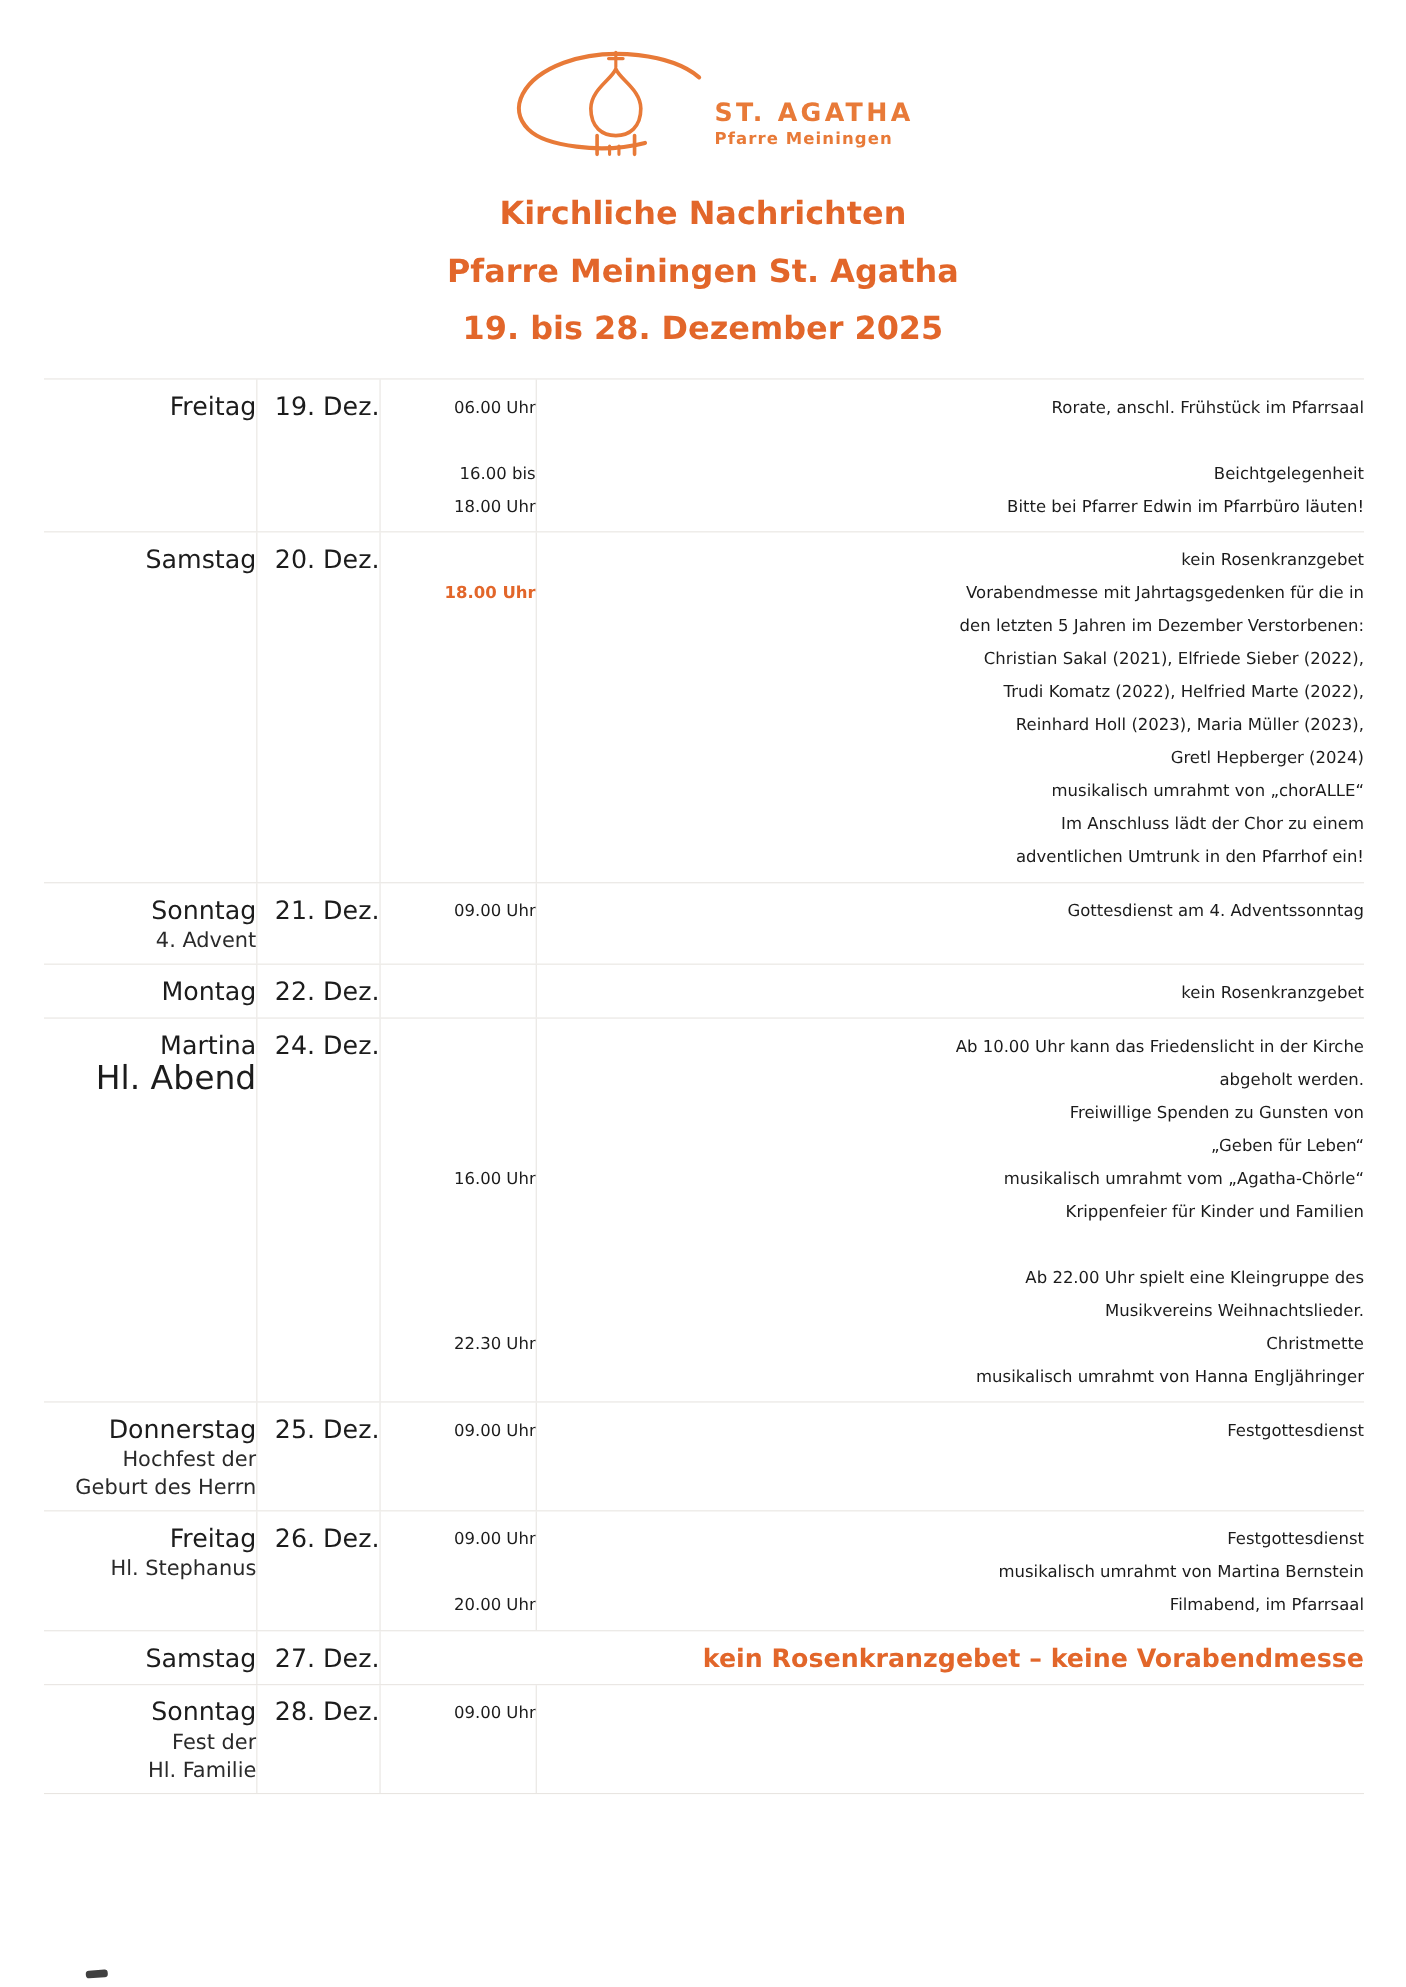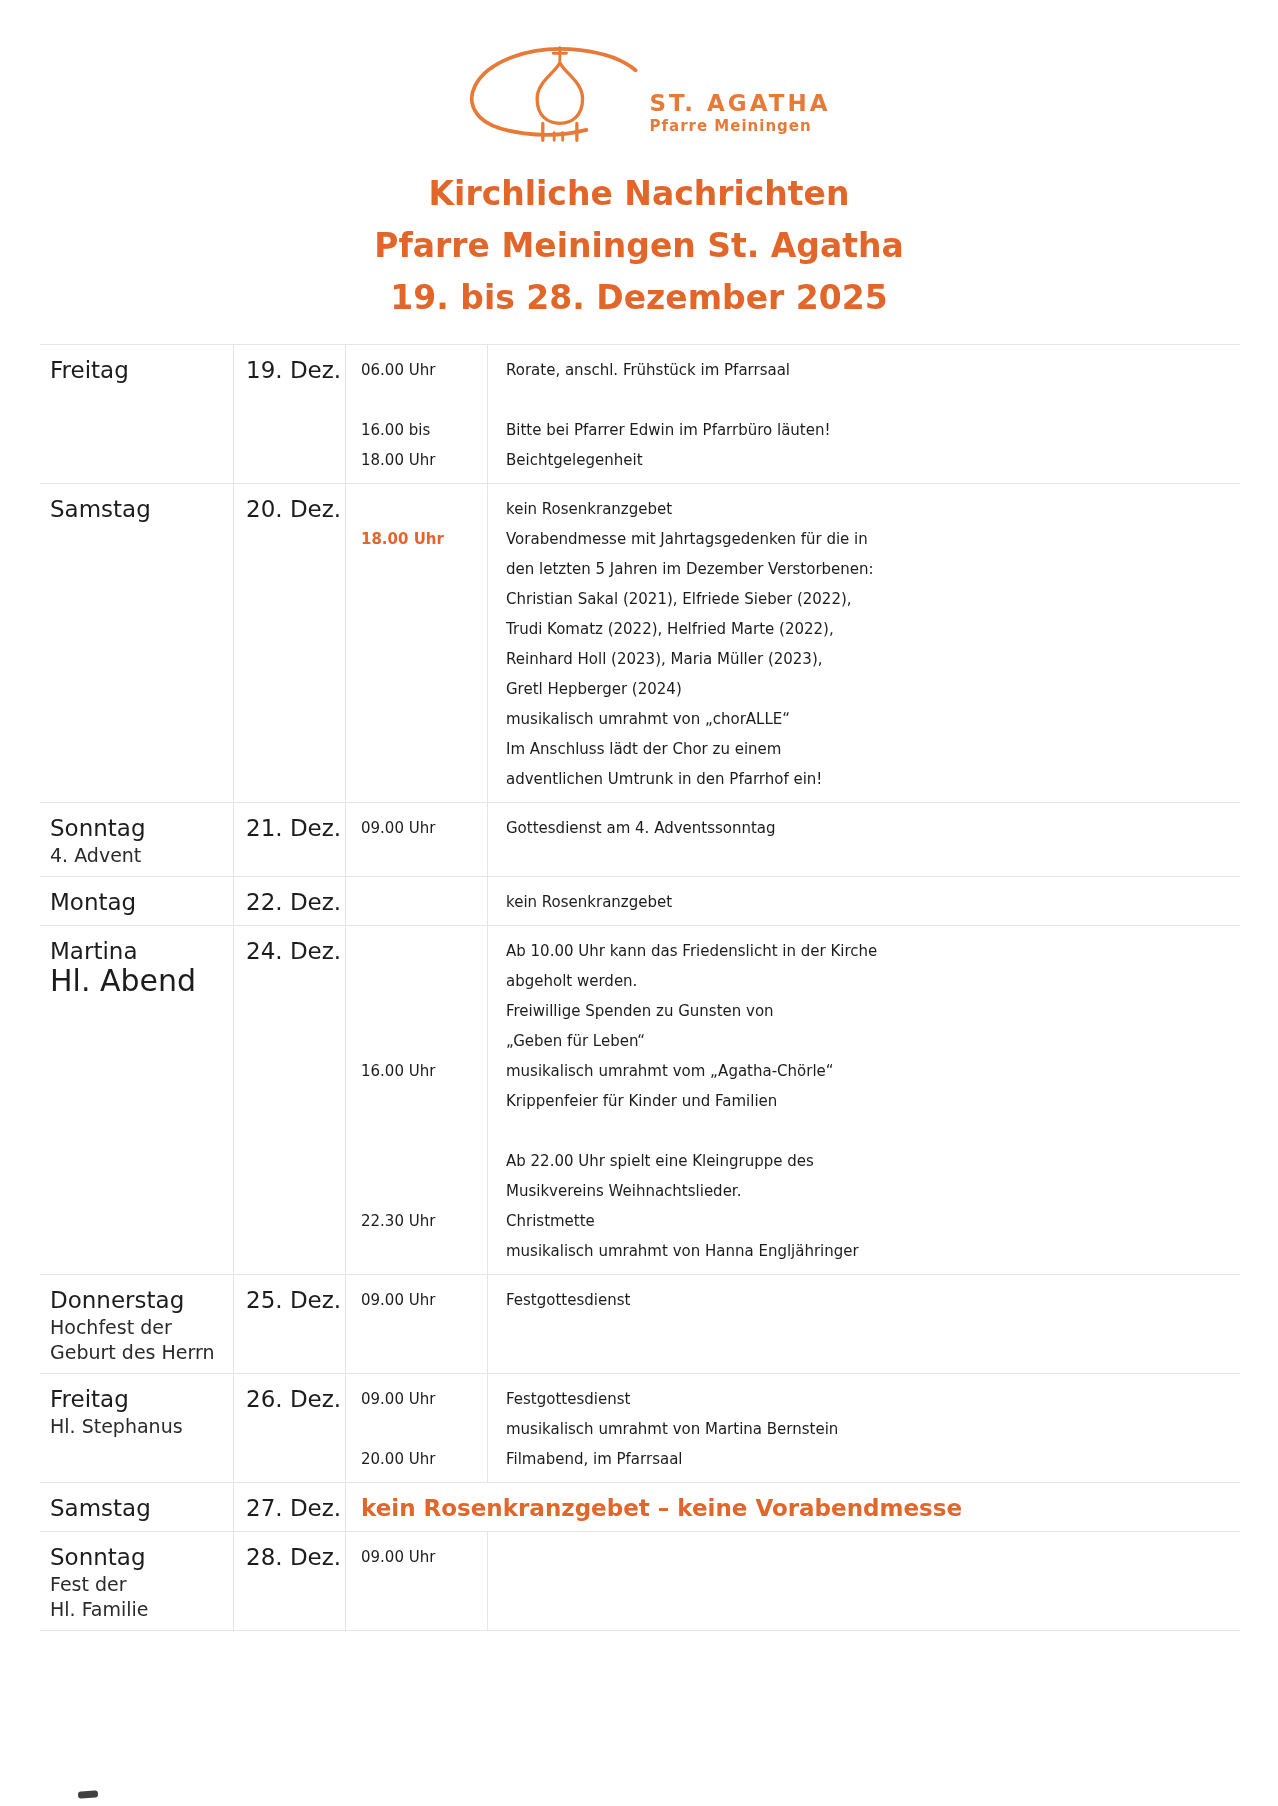--- a/index.html
+++ b/index.html
@@ -28,35 +28,35 @@
   .logo-name{
     font-size:23px;font-weight:bold;color:var(--logo);
     letter-spacing:3px;line-height:26px;
   }
   .logo-sub{
     font-size:15px;font-weight:bold;color:var(--logo);
     letter-spacing:1px;line-height:20px;
   }
   .titles{margin-top:22px;}
   .title-line{
-    color:var(--accent);font-weight:bold;font-size:33px;line-height:52px;
+    color:var(--accent);font-weight:bold;font-size:29px;line-height:52px;
   }
 
   
   .schedule{
     margin:20px 38px 0 40px;
     width:1200px;
   }
   .row{
     display:grid;
     grid-template-columns:193px 112px 1fr;
     border-top:1px solid var(--line);
   }
   .row:last-child{border-bottom:1px solid var(--line);}
-  .cell{padding-top:10px;padding-bottom:8px;}
+  .cell{padding-top:10px;padding-bottom:8px;text-align:right;}
   .cell.day{padding-left:10px;}
   .cell.date{padding-left:12px;border-left:1px solid var(--line);}
   .cell.main{border-left:1px solid var(--line);position:relative;padding-left:0;}
   .day-name,.date-text{font-size:23px;line-height:30px;}
   .day-note{font-size:19px;line-height:25px;color:var(--note-ink);}
   .day-note.large{font-size:30px;line-height:30px;color:var(--ink);}
 
   .sep{
     position:absolute;left:141px;top:0;bottom:0;
     border-left:1px solid var(--line);
@@ -121,22 +121,22 @@
             <div class="dcol">
               <div class="dline">Rorate, anschl. Frühstück im Pfarrsaal</div>
             </div>
           </div>
           <div class="block gap">
             <div class="tcol">
               <div class="tline">16.00 bis</div>
               <div class="tline">18.00 Uhr</div>
             </div>
             <div class="dcol">
+              <div class="dline">Beichtgelegenheit</div>
               <div class="dline">Bitte bei Pfarrer Edwin im Pfarrbüro läuten!</div>
-              <div class="dline">Beichtgelegenheit</div>
             </div>
           </div>
         </div>
       </div>
       <div class="row">
         <div class="cell day">
           <div class="day-name">Samstag</div>
         </div>
         <div class="cell date">
           <div class="date-text">20. Dez.</div>

